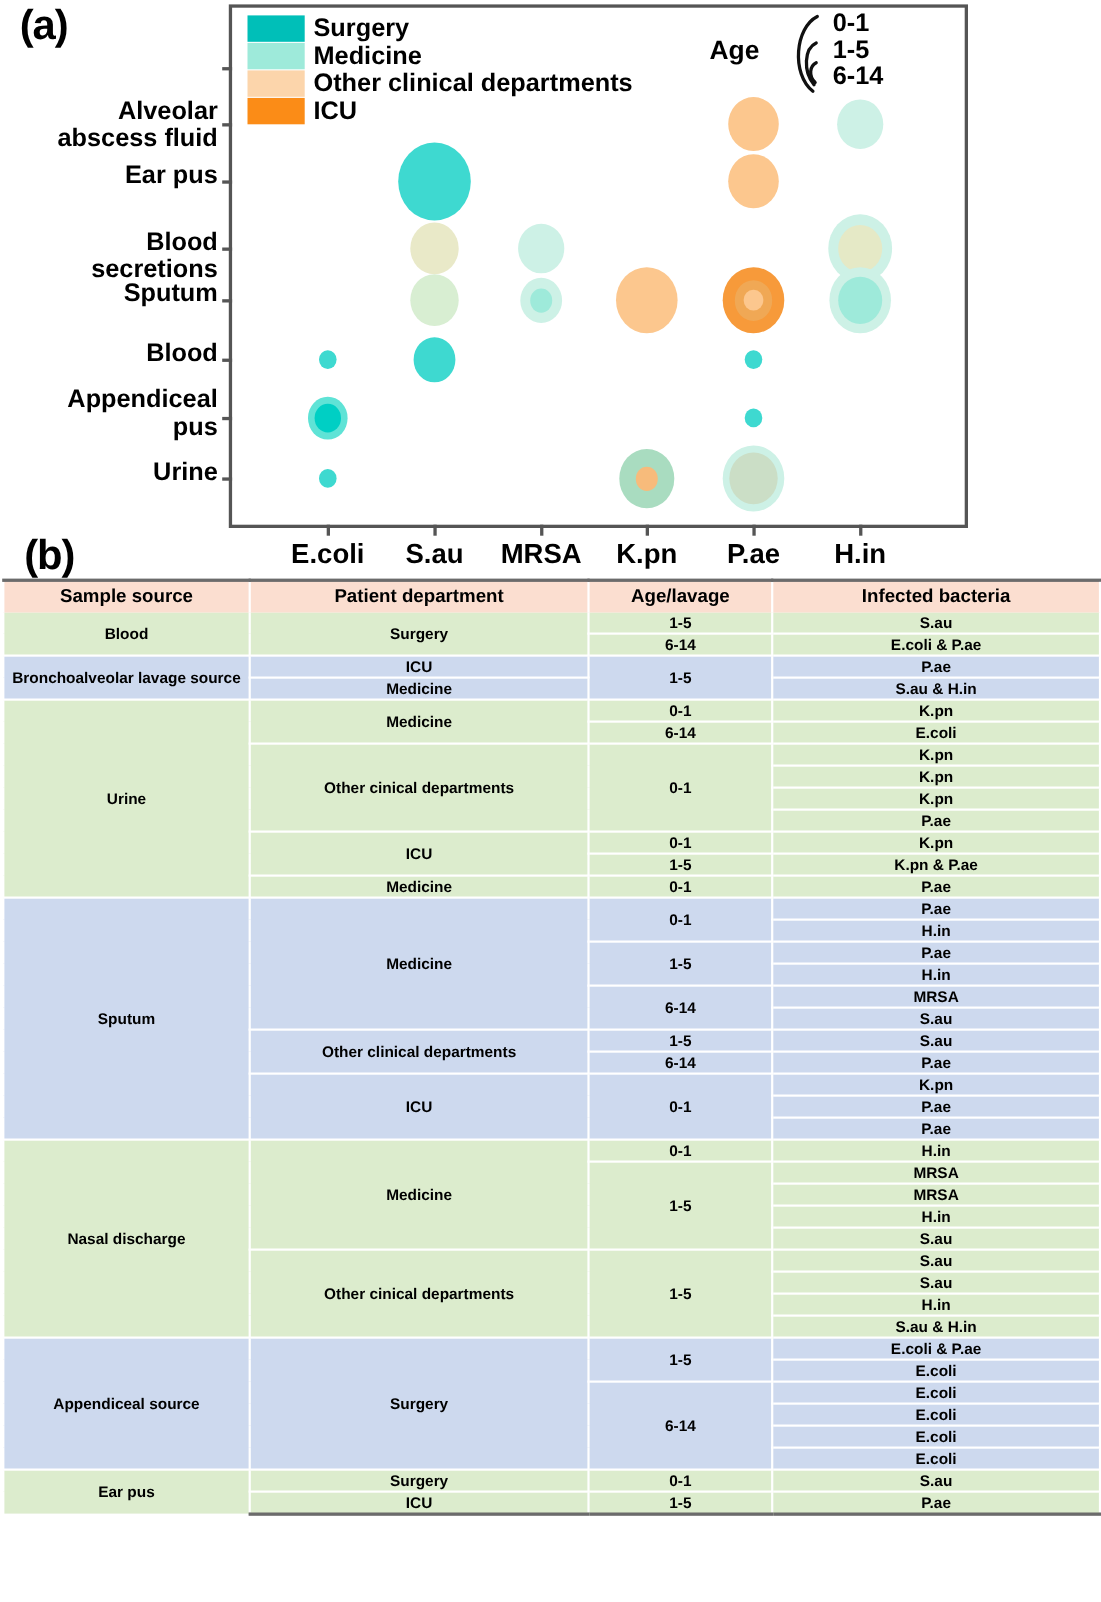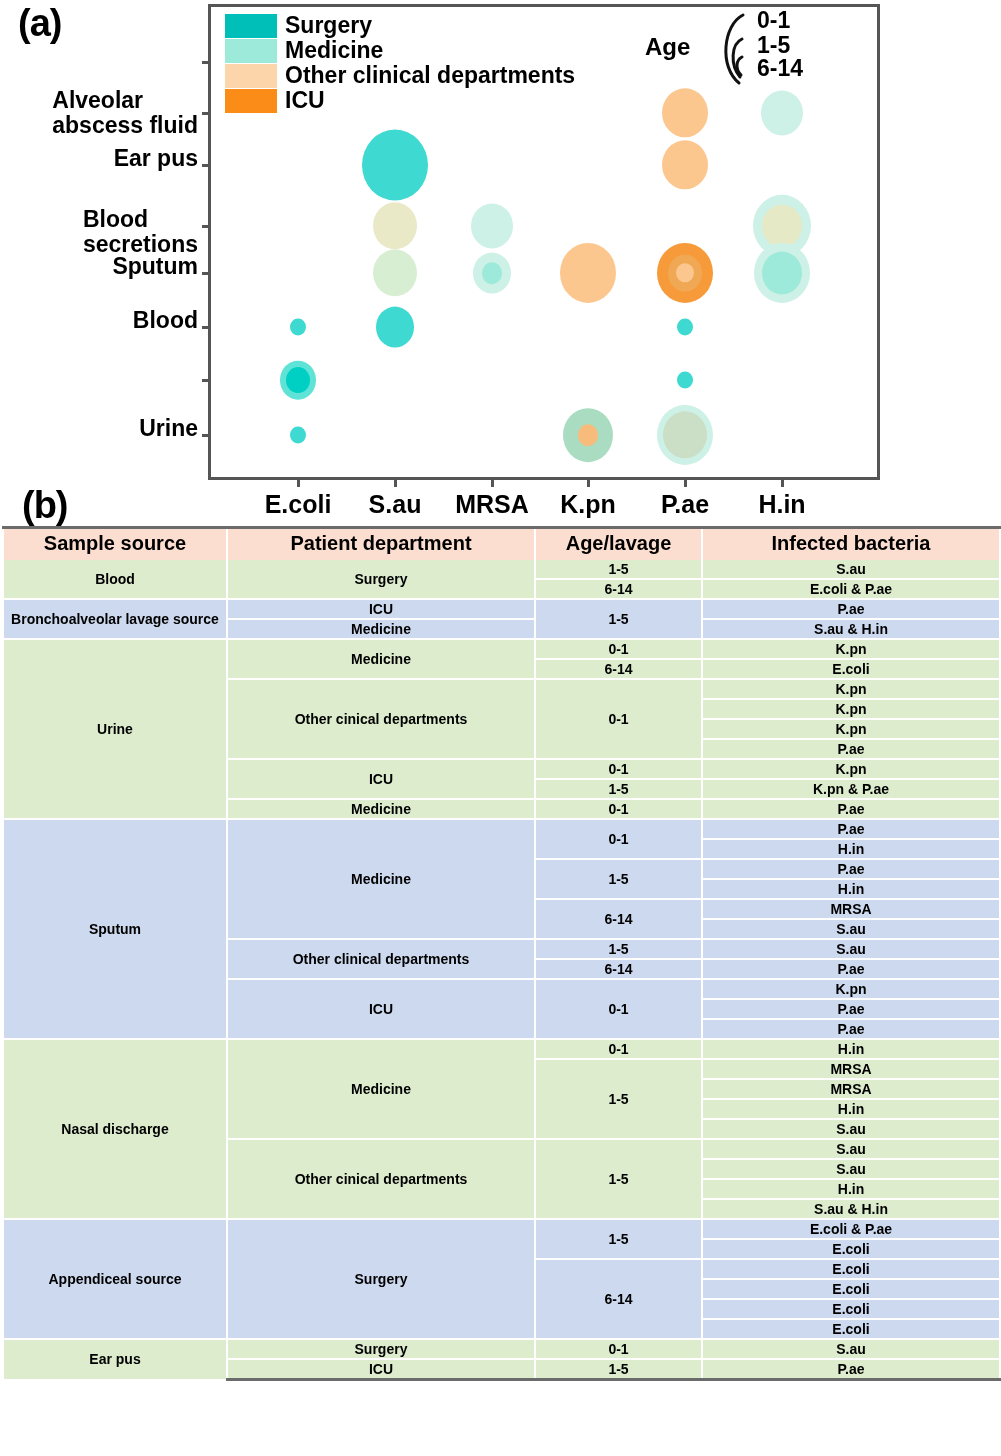--- a/index.html
+++ b/index.html
@@ -46,20 +46,21 @@
   .ytick {
     position: absolute;
     left: -9px;
     width: 9px;
     height: 3px;
     background: #555;
   }
   .ylabel {
     position: absolute;
     right: 0;
+    text-align: right;
     font-weight: bold;
     font-size: 23px;
     line-height: 25px;
     color: #000;
     white-space: nowrap;
   }
   #y-axis-labels {
     position: absolute;
     left: 0; top: 0;
     width: 198px; height: 480px;
@@ -140,21 +141,21 @@
     width: 997px;
   }
   table {
     border-collapse: collapse;
     width: 997px;
     table-layout: fixed;
   }
   thead th {
     background: #fbded0;
     font-weight: bold;
-    font-size: 20px;
+    font-size: 17px;
     color: #000;
     padding: 3px 0 5px 0;
     text-align: center;
     border-left: 2px solid #ffffff;
     border-right: 2px solid #ffffff;
   }
   thead tr { border-top: 3px solid #6b6b6b; }
   tbody td {
     font-weight: bold;
     font-size: 14px;
@@ -180,20 +181,21 @@
 <div id="root">
 
   <div class="panel-label" id="panel-a-label">(a)</div>
 
   <div id="y-axis-labels">
       <div class="ylabel" style="top: 88px;"><span>Alveolar</span><br><span>abscess fluid</span></div>
       <div class="ylabel" style="top: 146px;">Ear pus</div>
       <div class="ylabel" style="top: 207px;"><span>Blood</span><br><span>secretions</span></div>
       <div class="ylabel" style="top: 254px;">Sputum</div>
       <div class="ylabel" style="top: 308px;">Blood</div>
+      <div class="ylabel" style="top: 350px;"><span>Appendiceal</span><br><span>pus</span></div>
       <div class="ylabel" style="top: 416px;">Urine</div>
     </div>
 
   <div id="chart-frame">
     <div class="plot-area" id="plot-area">
         <div class="xtick" style="left: 86px;"></div>
         <div class="xtick" style="left: 183px;"></div>
         <div class="xtick" style="left: 280px;"></div>
         <div class="xtick" style="left: 376px;"></div>
         <div class="xtick" style="left: 473px;"></div>

